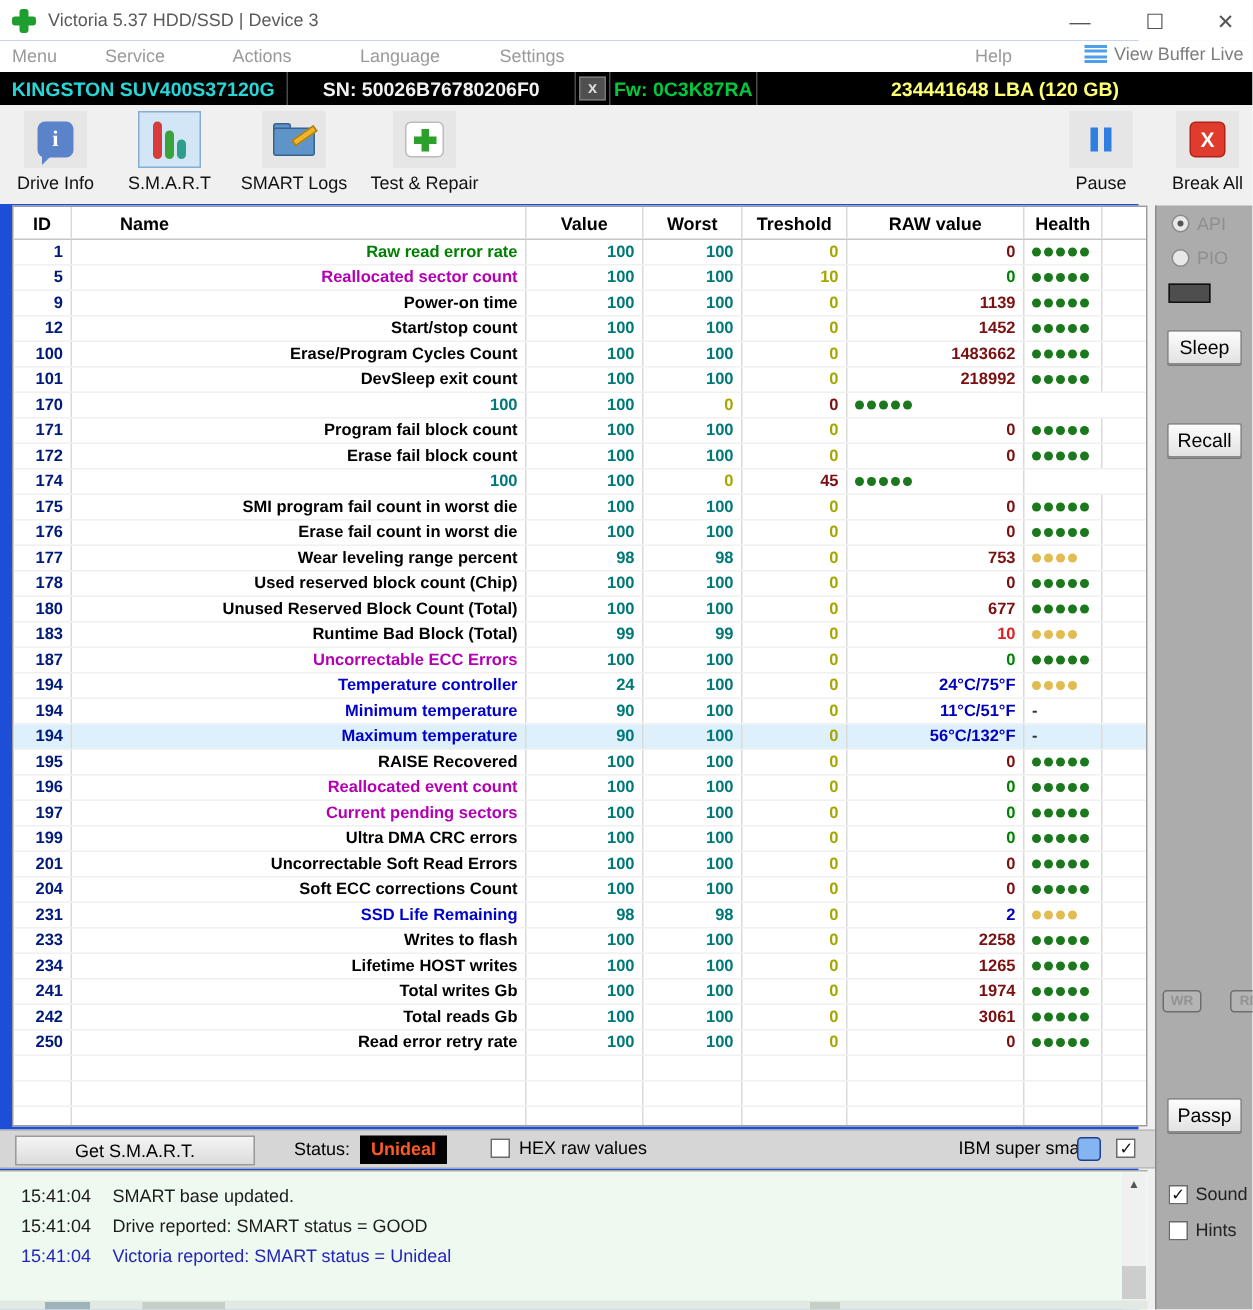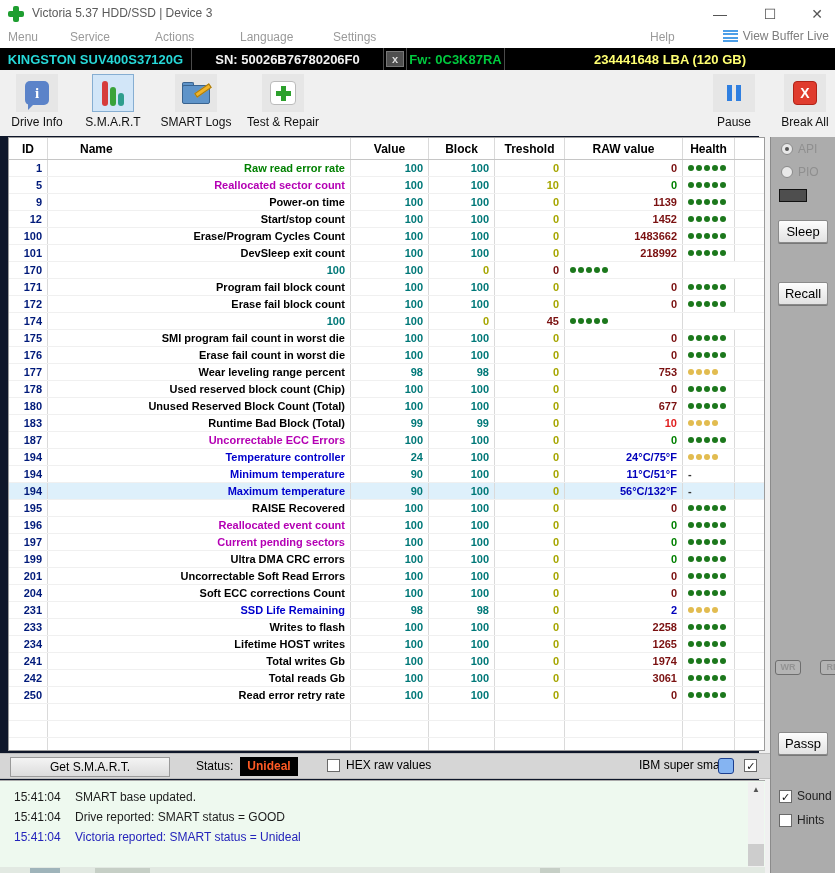--- a/index.html
+++ b/index.html
@@ -1,18 +1,18 @@
 <!DOCTYPE html>
 <html><head>
 <meta charset="utf-8">
 <style>
   * { margin:0; padding:0; box-sizing:border-box; }
   html,body { width:835px; height:873px; }
   body { font-family:"Liberation Sans", sans-serif; background:#f0f0f0; position:relative; overflow:hidden; }
-  #win { position:absolute; inset:0; width:759px; height:873px; background:#0f172a; }
+  #win { position:absolute; inset:0; width:759px; height:873px; background:#1d4ed8; }
 
   
   .titlebar { position:absolute; left:0; top:0; width:835px; height:27px; background:#ffffff; }
   .app-icon { position:absolute; left:8px; top:6px; width:16px; height:16px; }
   .app-icon .v { position:absolute; left:5px; top:0; width:6px; height:16px; background:#1e9e30; border-radius:2px; }
   .app-icon .h { position:absolute; left:0; top:5px; width:16px; height:6px; background:#1e9e30; border-radius:2px; }
   .title-text { position:absolute; left:32px; top:6px; font-size:12px; color:#5a5a5a; }
   .winbtn { position:absolute; top:4px; width:30px; height:20px; text-align:center; font-size:14px; color:#555; line-height:20px; }
 
   
@@ -204,21 +204,21 @@
         </div>
       <div class="lbl">Break All</div>
     </div>
   </div>
 
   <div class="tablewrap">
     <div class="trow thead">
       <div class="tcell th-c">ID</div>
       <div class="tcell th-name">Name</div>
       <div class="tcell th-c">Value</div>
-      <div class="tcell th-c">Block</div>
+      <div class="tcell th-c">Worst</div>
       <div class="tcell th-c">Treshold</div>
       <div class="tcell th-c">RAW value</div>
       <div class="tcell th-c">Health</div>
       <div class="tcell"></div>
     </div>
     <div id="tbody">
         <div class="trow body">
           <div class="tcell c-id">1</div>
           <div class="tcell c-name" style="color:#008000">Raw read error rate</div>
           <div class="tcell c-num" style="color:#007878">100</div>

